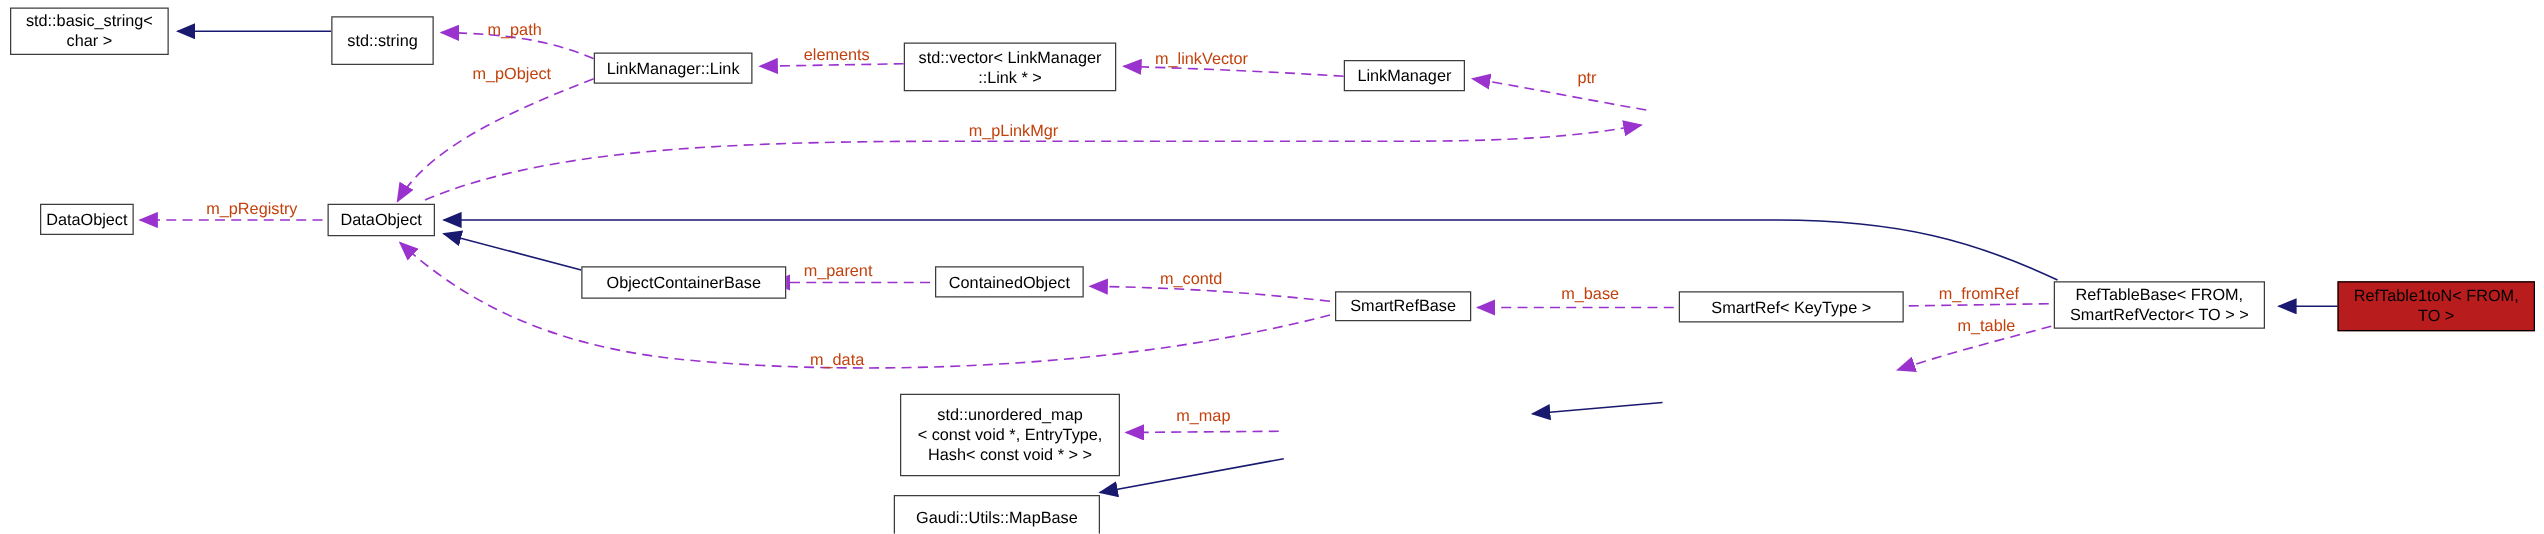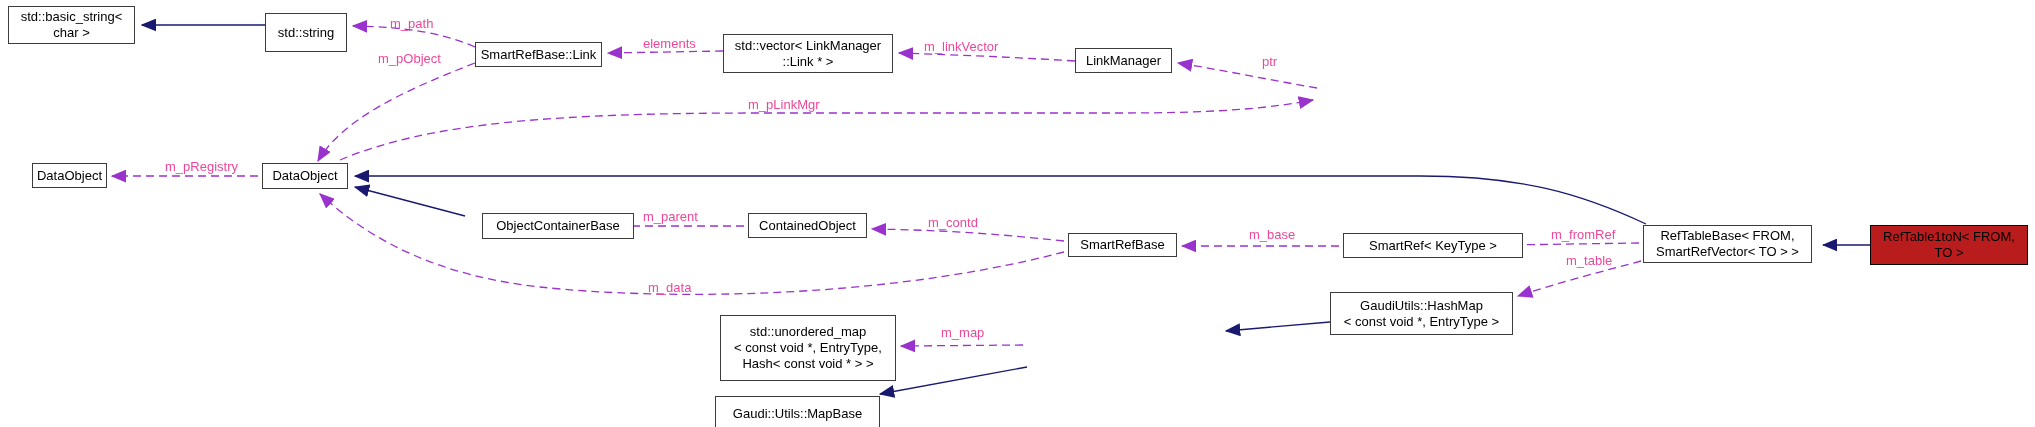--- a/index.html
+++ b/index.html
@@ -27,21 +27,21 @@
     cursor:pointer;
   }
   .node span{white-space:pre-line;}
   .node.highlight{
     background:#b91c1c;
     border:1px solid #000000;
     cursor:default;
   }
   .edge-label{
     position:absolute;
-    color:#ec4899;
+    color:#c2410c;
     font-size:13px;
     line-height:14px;
     white-space:nowrap;
   }
 </style>
 </head>
 <body>
 
 <div id="canvas">
 
@@ -79,74 +79,70 @@
   </svg>
 
   <div class="node" style="left:8px;top:6px;width:127px;height:38px">
     <span>std::basic_string&lt;
 char &gt;</span>
   </div>
   <div class="node" style="left:265px;top:13px;width:82px;height:39px">
     <span>std::string</span>
   </div>
   <div class="node" style="left:475px;top:42px;width:127px;height:25px">
-    <span>SmartRefBase::Link</span>
+    <span>LinkManager::Link</span>
   </div>
   <div class="node" style="left:723px;top:34px;width:170px;height:39px">
     <span>std::vector&lt; LinkManager
 ::Link * &gt;</span>
   </div>
   <div class="node" style="left:1075px;top:48px;width:97px;height:25px">
     <span>LinkManager</span>
   </div>
   <div class="node" style="left:32px;top:163px;width:75px;height:25px">
     <span>DataObject</span>
   </div>
   <div class="node" style="left:262px;top:163px;width:86px;height:26px">
     <span>DataObject</span>
   </div>
-  <div class="node" style="left:482px;top:213px;width:152px;height:26px">
+  <div class="node" style="left:465px;top:213px;width:164px;height:26px">
     <span>ObjectContainerBase</span>
   </div>
   <div class="node" style="left:748px;top:213px;width:119px;height:25px">
     <span>ContainedObject</span>
   </div>
   <div class="node" style="left:1068px;top:233px;width:109px;height:24px">
     <span>SmartRefBase</span>
   </div>
   <div class="node" style="left:1343px;top:233px;width:180px;height:25px">
     <span>SmartRef&lt; KeyType &gt;</span>
   </div>
   <div class="node" style="left:1643px;top:225px;width:169px;height:38px">
     <span>RefTableBase&lt; FROM,
 SmartRefVector&lt; TO &gt; &gt;</span>
   </div>
   <div class="node highlight" style="left:1870px;top:225px;width:158px;height:40px">
     <span>RefTable1toN&lt; FROM,
 TO &gt;</span>
   </div>
-  <div class="node" style="left:1330px;top:292px;width:183px;height:43px">
-    <span>GaudiUtils::HashMap
-&lt; const void *, EntryType &gt;</span>
-  </div>
   <div class="node" style="left:720px;top:315px;width:176px;height:66px">
     <span>std::unordered_map
 &lt; const void *, EntryType,
 Hash&lt; const void * &gt; &gt;</span>
   </div>
   <div class="node" style="left:715px;top:396px;width:165px;height:35px">
     <span>Gaudi::Utils::MapBase</span>
   </div>
 
   <span class="edge-label" style="left:390px;top:17px">m_path</span>
   <span class="edge-label" style="left:378px;top:52px">m_pObject</span>
   <span class="edge-label" style="left:643px;top:37px">elements</span>
   <span class="edge-label" style="left:924px;top:40px">m_linkVector</span>
   <span class="edge-label" style="left:1262px;top:55px">ptr</span>
-  <span class="edge-label" style="left:748px;top:98px">m_pLinkMgr</span>
+  <span class="edge-label" style="left:775px;top:98px">m_pLinkMgr</span>
   <span class="edge-label" style="left:165px;top:160px">m_pRegistry</span>
   <span class="edge-label" style="left:643px;top:210px">m_parent</span>
   <span class="edge-label" style="left:928px;top:216px">m_contd</span>
   <span class="edge-label" style="left:1249px;top:228px">m_base</span>
   <span class="edge-label" style="left:648px;top:281px">m_data</span>
   <span class="edge-label" style="left:1551px;top:228px">m_fromRef</span>
   <span class="edge-label" style="left:1566px;top:254px">m_table</span>
   <span class="edge-label" style="left:941px;top:326px">m_map</span>
 
 </div>

